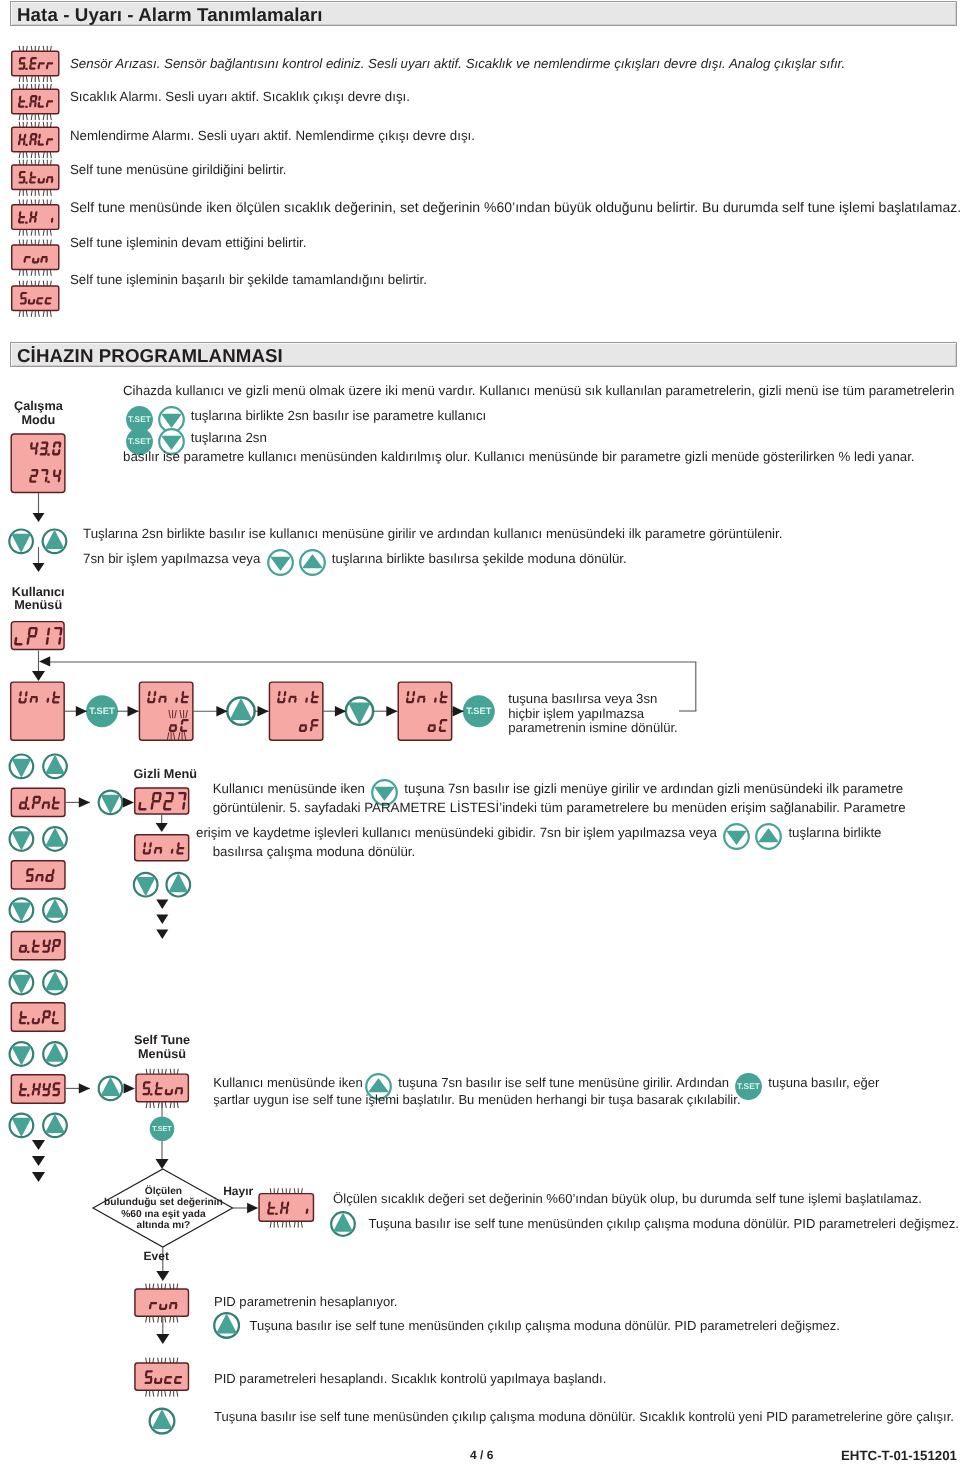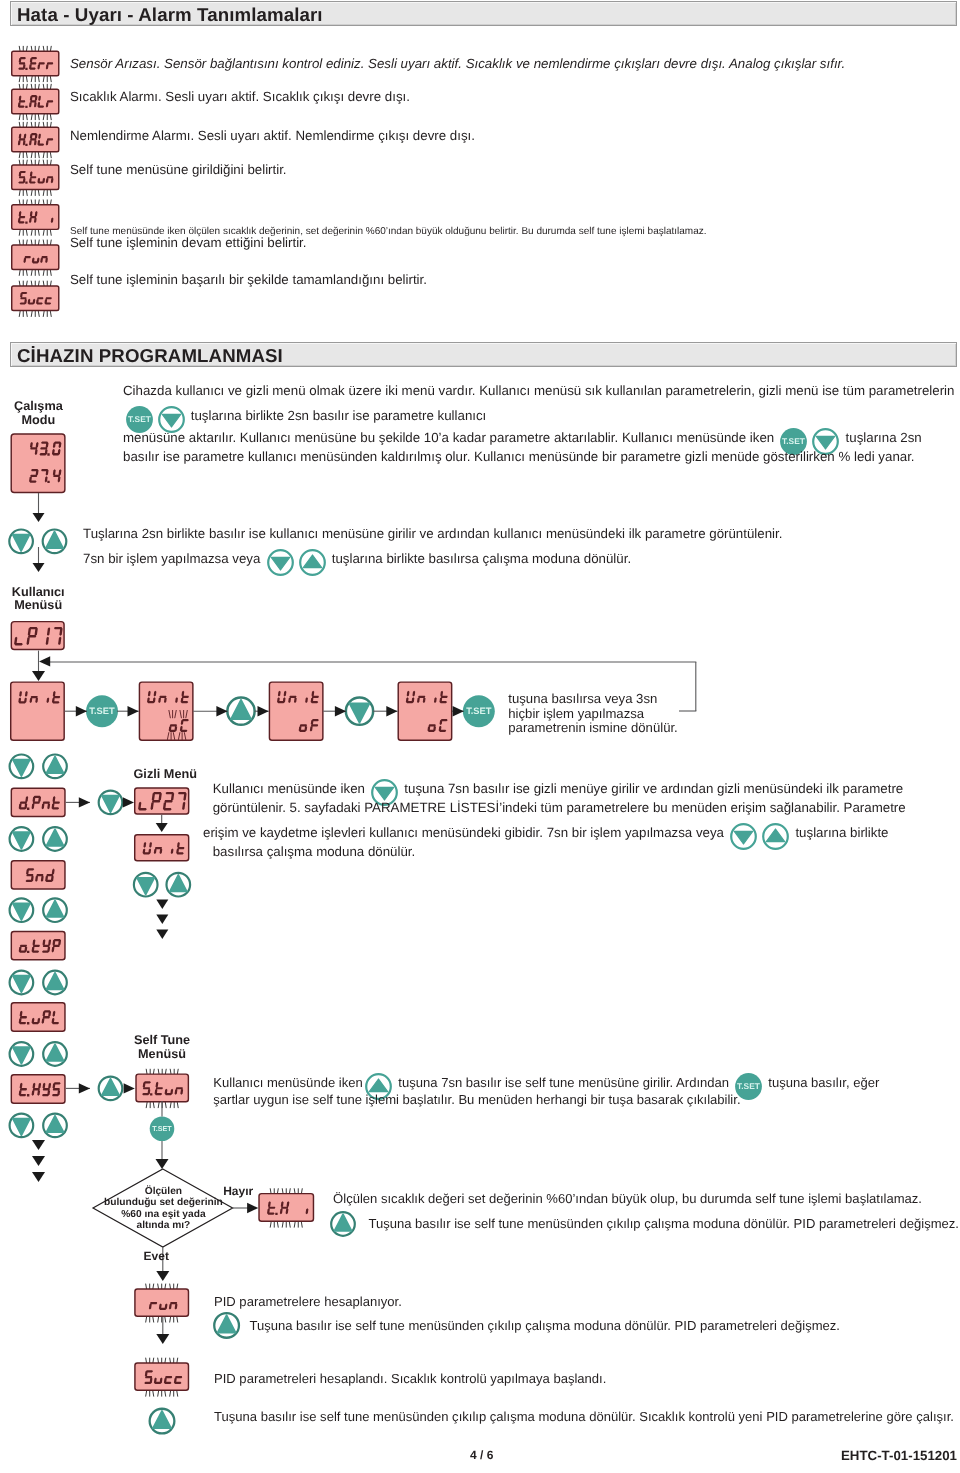--- a/index.html
+++ b/index.html
@@ -488,61 +488,61 @@
       <div class="bar" style="top:1px;">
         <div class="t">Hata - Uyarı - Alarm Tanımlamaları</div>
       </div>
       <div class="bar" style="top:342px;">
         <div class="t">CİHAZIN PROGRAMLANMASI</div>
       </div>
       <div class="body-text" style="left:70px;top:56.93px;font-size:13.3px;font-style:italic;">Sensör Arızası. Sensör bağlantısını kontrol ediniz. Sesli uyarı aktif. Sıcaklık ve nemlendirme çıkışları devre dışı. Analog çıkışlar sıfır.</div>
       <div class="body-text" style="left:70px;top:90.03px;font-size:13.3px;">Sıcaklık Alarmı. Sesli uyarı aktif. Sıcaklık çıkışı devre dışı.</div>
       <div class="body-text" style="left:70px;top:129.43px;font-size:13.3px;">Nemlendirme Alarmı. Sesli uyarı aktif. Nemlendirme çıkışı devre dışı.</div>
       <div class="body-text" style="left:70px;top:163.43px;font-size:13.3px;">Self tune menüsüne girildiğini belirtir.</div>
-      <div class="body-text" style="left:70px;top:200.43px;font-size:10px;margin-top:27px;">Self tune menüsünde iken ölçülen sıcaklık değerinin, set değerinin %60’ından büyük olduğunu belirtir. Bu durumda self tune işlemi başlatılamaz.</div>
+      <div class="body-text" style="left:70px;top:200.43px;font-size:14px;">Self tune menüsünde iken ölçülen sıcaklık değerinin, set değerinin %60’ından büyük olduğunu belirtir. Bu durumda self tune işlemi başlatılamaz.</div>
       <div class="body-text" style="left:70px;top:235.93px;font-size:13.3px;">Self tune işleminin devam ettiğini belirtir.</div>
       <div class="body-text" style="left:70px;top:273.13px;font-size:13.3px;">Self tune işleminin başarılı bir şekilde tamamlandığını belirtir.</div>
       <div class="body-text" style="left:38.4px;top:399.59px;font-size:12.7px;font-weight:bold;transform:translateX(-50%);">Çalışma</div>
       <div class="body-text" style="left:38.4px;top:413.69px;font-size:12.7px;font-weight:bold;transform:translateX(-50%);">Modu</div>
       <div class="body-text" style="left:123px;top:383.93px;font-size:13.3px;"><span>Cihazda kullanıcı ve gizli menü olmak üzere iki menü vardır. Kullanıcı menüsü sık kullanılan parametrelerin, gizli menü ise tüm parametrelerin</span></div>
       <div class="body-text" style="left:123px;top:406.03px;font-size:13.3px;"><span class="inline-ic" style="width: 27px; height: 27px; margin: 0px 2.5px;"><svg width="27" height="27" viewBox="0 0 27 27">
             <circle cx="13.5" cy="13.5" r="13.4" fill="#46a396"></circle>
             <text x="13.5" y="16.4" text-anchor="middle" font-family="Liberation Sans, sans-serif" font-size="8.4" font-weight="bold" fill="#d6f2ec">T.SET</text>
           </svg></span><span class="inline-ic" style="width: 27px; height: 27px; margin: 0px 2.5px;"><svg width="27" height="27" viewBox="0 0 27 27">
             <circle cx="13.5" cy="13.5" r="12.3" fill="#fff" stroke="#46a396" stroke-width="2.2"></circle>
             <path d="M4.3 8.3 L22.7 8.3 L13.5 21.0 Z" fill="#46a396" stroke="#46a396" stroke-width="1.2" stroke-linejoin="round"></path>
           </svg></span><span> tuşlarına birlikte 2sn basılır ise parametre kullanıcı</span></div>
-      <div class="body-text" style="left:123px;top:428.13px;font-size:13.3px;"><span>menüsüne aktarılır. Kullanıcı menüsüne  bu şekilde 10’a kadar parametre aktarılablir. Kullanıcı menüsünde iken </span><span class="inline-ic" style="width: 27px; height: 27px; margin: 0px 2.5px;"><svg width="27" height="27" viewBox="0 0 27 27">
+      <div class="body-text" style="left:123px;top:428.13px;font-size:13.3px;"><span class="inline-ic" style="width: 27px; height: 27px; margin: 0px 2.5px;"><svg width="27" height="27" viewBox="0 0 27 27">
             <circle cx="13.5" cy="13.5" r="13.4" fill="#46a396"></circle>
             <text x="13.5" y="16.4" text-anchor="middle" font-family="Liberation Sans, sans-serif" font-size="8.4" font-weight="bold" fill="#d6f2ec">T.SET</text>
           </svg></span><span class="inline-ic" style="width: 27px; height: 27px; margin: 0px 2.5px;"><svg width="27" height="27" viewBox="0 0 27 27">
             <circle cx="13.5" cy="13.5" r="12.3" fill="#fff" stroke="#46a396" stroke-width="2.2"></circle>
             <path d="M4.3 8.3 L22.7 8.3 L13.5 21.0 Z" fill="#46a396" stroke="#46a396" stroke-width="1.2" stroke-linejoin="round"></path>
           </svg></span><span> tuşlarına 2sn</span></div>
       <div class="body-text" style="left:123px;top:449.63px;font-size:13.3px;"><span>basılır ise parametre kullanıcı menüsünden kaldırılmış olur. Kullanıcı menüsünde bir parametre gizli menüde gösterilirken % ledi yanar.</span></div>
       <div class="body-text" style="left:83px;top:527.13px;font-size:13.3px;"><span>Tuşlarına 2sn birlikte basılır ise kullanıcı menüsüne girilir ve ardından kullanıcı menüsündeki ilk parametre görüntülenir.</span></div>
       <div class="body-text" style="left:83px;top:549.13px;font-size:13.3px;"><span>7sn bir işlem yapılmazsa veya </span><span class="inline-ic" style="width: 27px; height: 27px; margin: 0px 2.5px;"><svg width="27" height="27" viewBox="0 0 27 27">
             <circle cx="13.5" cy="13.5" r="12.3" fill="#fff" stroke="#46a396" stroke-width="2.2"></circle>
             <path d="M4.3 8.3 L22.7 8.3 L13.5 21.0 Z" fill="#46a396" stroke="#46a396" stroke-width="1.2" stroke-linejoin="round"></path>
           </svg></span><span class="inline-ic" style="width: 27px; height: 27px; margin: 0px 2.5px;"><svg width="27" height="27" viewBox="0 0 27 27">
             <circle cx="13.5" cy="13.5" r="12.3" fill="#fff" stroke="#46a396" stroke-width="2.2"></circle>
             <path d="M4.3 18.7 L22.7 18.7 L13.5 6.0 Z" fill="#46a396" stroke="#46a396" stroke-width="1.2" stroke-linejoin="round"></path>
-          </svg></span><span> tuşlarına birlikte basılırsa çalışma moduna dönülür.</span></div>
+          </svg></span><span> tuşlarına birlikte basılırsa şekilde moduna dönülür.</span></div>
       <div class="body-text" style="left:38.2px;top:585.99px;font-size:12.7px;font-weight:bold;transform:translateX(-50%);">Kullanıcı</div>
       <div class="body-text" style="left:38.2px;top:599.19px;font-size:12.7px;font-weight:bold;transform:translateX(-50%);">Menüsü</div>
       <div class="body-text" style="left:508.3px;top:691.84px;font-size:13.15px;">tuşuna basılırsa veya 3sn</div>
       <div class="body-text" style="left:508.3px;top:706.84px;font-size:13.15px;">hiçbir işlem yapılmazsa</div>
       <div class="body-text" style="left:508.3px;top:721.44px;font-size:13.15px;">parametrenin ismine dönülür.</div>
       <div class="body-text" style="left:133.5px;top:767.79px;font-size:12.7px;font-weight:bold;">Gizli Menü</div>
       <div class="body-text" style="left:212.7px;top:779.13px;font-size:13.3px;"><span>Kullanıcı menüsünde iken </span><span class="inline-ic" style="width: 27px; height: 27px; margin: 0px 2.5px;"><svg width="27" height="27" viewBox="0 0 27 27">
             <circle cx="13.5" cy="13.5" r="12.3" fill="#fff" stroke="#46a396" stroke-width="2.2"></circle>
             <path d="M4.3 8.3 L22.7 8.3 L13.5 21.0 Z" fill="#46a396" stroke="#46a396" stroke-width="1.2" stroke-linejoin="round"></path>
           </svg></span><span> tuşuna 7sn basılır ise gizli menüye girilir ve ardından gizli menüsündeki ilk parametre</span></div>
       <div class="body-text" style="left:212.7px;top:801.13px;font-size:13.3px;"><span>görüntülenir. 5. sayfadaki PARAMETRE LİSTESİ’indeki tüm parametrelere bu menüden erişim sağlanabilir. Parametre</span></div>
-      <div class="body-text" style="left:203px;top:823.13px;font-size:13.3px;"><span>erişim ve kaydetme işlevleri kullanıcı menüsündeki gibidir. 7sn bir işlem yapılmazsa veya </span><span class="inline-ic" style="width: 27px; height: 27px; margin: 0px 2.5px;"><svg width="27" height="27" viewBox="0 0 27 27">
+      <div class="body-text" style="left:196px;top:823.13px;font-size:13.3px;"><span>erişim ve kaydetme işlevleri kullanıcı menüsündeki gibidir. 7sn bir işlem yapılmazsa veya </span><span class="inline-ic" style="width: 27px; height: 27px; margin: 0px 2.5px;"><svg width="27" height="27" viewBox="0 0 27 27">
             <circle cx="13.5" cy="13.5" r="12.3" fill="#fff" stroke="#46a396" stroke-width="2.2"></circle>
             <path d="M4.3 8.3 L22.7 8.3 L13.5 21.0 Z" fill="#46a396" stroke="#46a396" stroke-width="1.2" stroke-linejoin="round"></path>
           </svg></span><span class="inline-ic" style="width: 27px; height: 27px; margin: 0px 2.5px;"><svg width="27" height="27" viewBox="0 0 27 27">
             <circle cx="13.5" cy="13.5" r="12.3" fill="#fff" stroke="#46a396" stroke-width="2.2"></circle>
             <path d="M4.3 18.7 L22.7 18.7 L13.5 6.0 Z" fill="#46a396" stroke="#46a396" stroke-width="1.2" stroke-linejoin="round"></path>
           </svg></span><span> tuşlarına birlikte</span></div>
       <div class="body-text" style="left:212.7px;top:845.13px;font-size:13.3px;"><span>basılırsa çalışma moduna dönülür.</span></div>
       <div class="body-text" style="left:162px;top:1034.29px;font-size:12.7px;font-weight:bold;transform:translateX(-50%);">Self Tune</div>
       <div class="body-text" style="left:162px;top:1048.09px;font-size:12.7px;font-weight:bold;transform:translateX(-50%);">Menüsü</div>
       <div class="body-text" style="left:213.3px;top:1072.72px;font-size:13.05px;"><span>Kullanıcı menüsünde iken</span><span class="inline-ic" style="width: 27px; height: 27px; margin: 0px 2.5px;"><svg width="27" height="27" viewBox="0 0 27 27">
@@ -554,20 +554,20 @@
           </svg></span><span> tuşuna basılır, eğer</span></div>
       <div class="body-text" style="left:213.3px;top:1092.62px;font-size:13.05px;"><span>şartlar uygun ise self tune işlemi başlatılır. Bu menüden herhangi bir tuşa basarak çıkılabilir.</span></div>
       <div class="body-text" style="left:163.4px;top:1186.74px;font-size:10.2px;font-weight:bold;transform:translateX(-50%);text-align:center;">Ölçülen</div>
       <div class="body-text" style="left:163.4px;top:1198.44px;font-size:10.2px;font-weight:bold;transform:translateX(-50%);">bulunduğu set değerinin</div>
       <div class="body-text" style="left:163.4px;top:1210.14px;font-size:10.2px;font-weight:bold;transform:translateX(-50%);">%60 ına eşit yada</div>
       <div class="body-text" style="left:163.4px;top:1221.44px;font-size:10.2px;font-weight:bold;transform:translateX(-50%);">altında mı?</div>
       <div class="body-text" style="left:223.2px;top:1184.54px;font-size:12px;font-weight:bold;">Hayır</div>
       <div class="body-text" style="left:125.6px;top:1249.74px;font-size:12px;font-weight:bold;padding-left:18px;">Evet</div>
       <div class="body-text" style="left:333.1px;top:1192.42px;font-size:13.05px;"><span>Ölçülen sıcaklık değeri set değerinin %60’ından büyük olup, bu durumda self tune işlemi başlatılamaz.</span></div>
       <div class="body-text" style="left:368.4px;top:1216.82px;font-size:13.05px;"><span> Tuşuna basılır ise self tune menüsünden çıkılıp çalışma moduna dönülür. PID parametreleri değişmez.</span></div>
-      <div class="body-text" style="left:214px;top:1294.82px;font-size:13.05px;"><span>PID parametrelere hesaplanıyor.</span></div>
+      <div class="body-text" style="left:214px;top:1294.82px;font-size:13.05px;"><span>PID parametrenin hesaplanıyor.</span></div>
       <div class="body-text" style="left:249.4px;top:1318.82px;font-size:13.05px;"><span> Tuşuna basılır ise self tune menüsünden çıkılıp çalışma moduna dönülür. PID parametreleri değişmez.</span></div>
       <div class="body-text" style="left:214px;top:1371.72px;font-size:13.05px;"><span>PID parametreleri hesaplandı. Sıcaklık kontrolü yapılmaya başlandı.</span></div>
       <div class="body-text" style="left:214px;top:1410.22px;font-size:13.05px;"><span> Tuşuna basılır ise self tune menüsünden çıkılıp çalışma moduna dönülür. Sıcaklık kontrolü yeni PID parametrelerine göre çalışır.</span></div>
       <div class="body-text" style="left:470px;top:1448.83px;font-size:12px;font-weight:bold;">4 / 6</div>
       <div class="body-text" style="left:957px;top:1448.83px;font-size:13.3px;font-weight:bold;transform:translateX(-100%);">EHTC-T-01-151201</div>
     </div>
 </div>
 
 </body></html>

